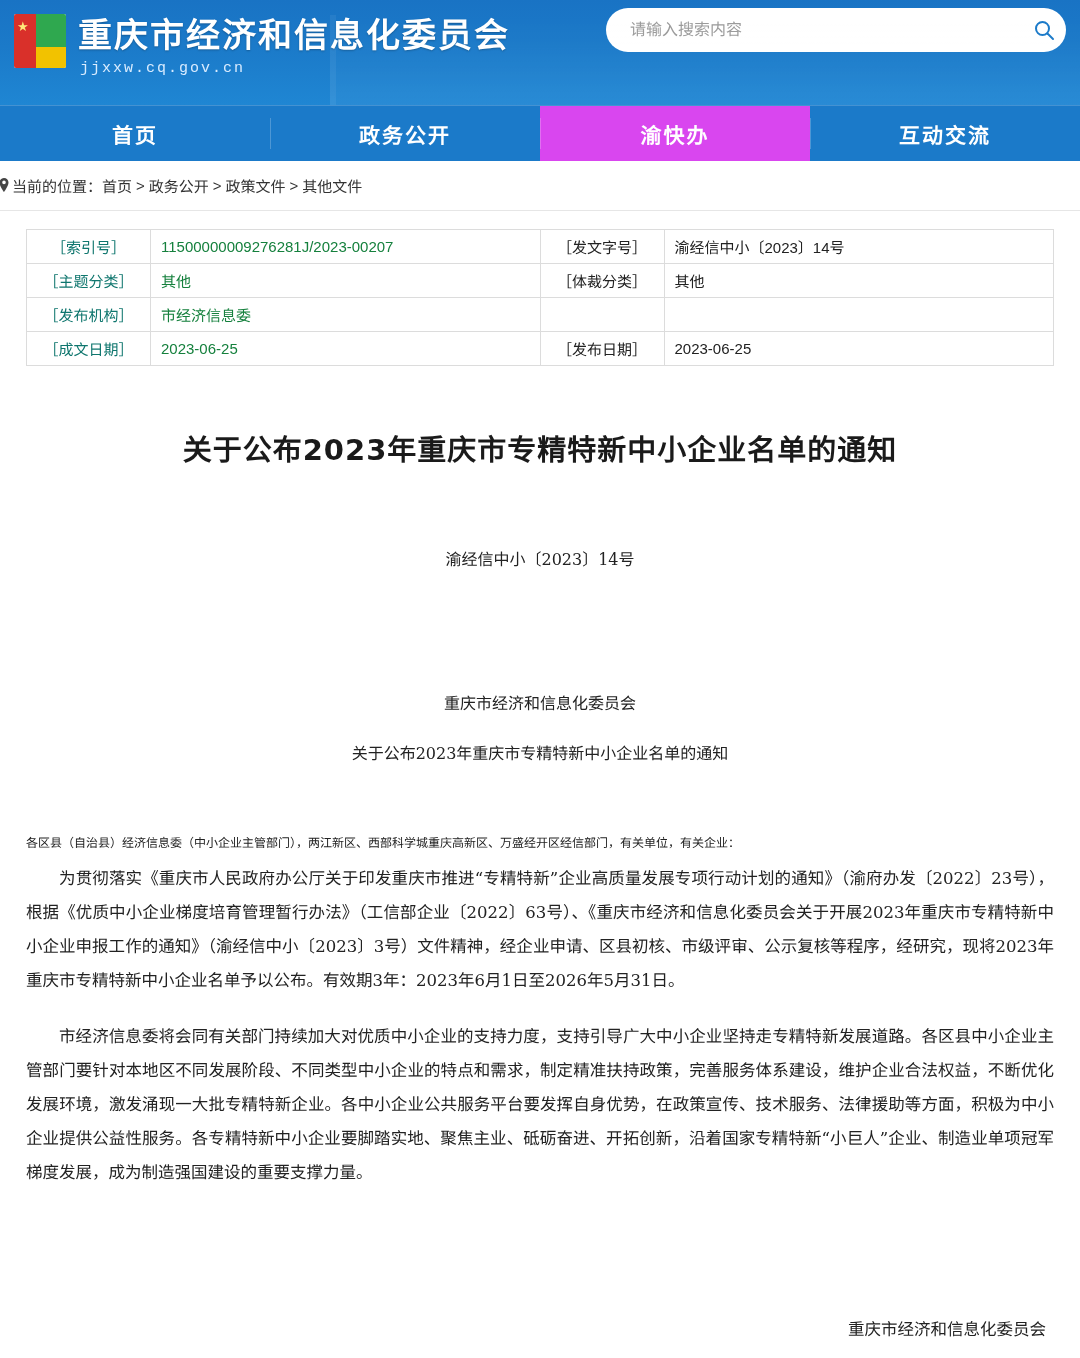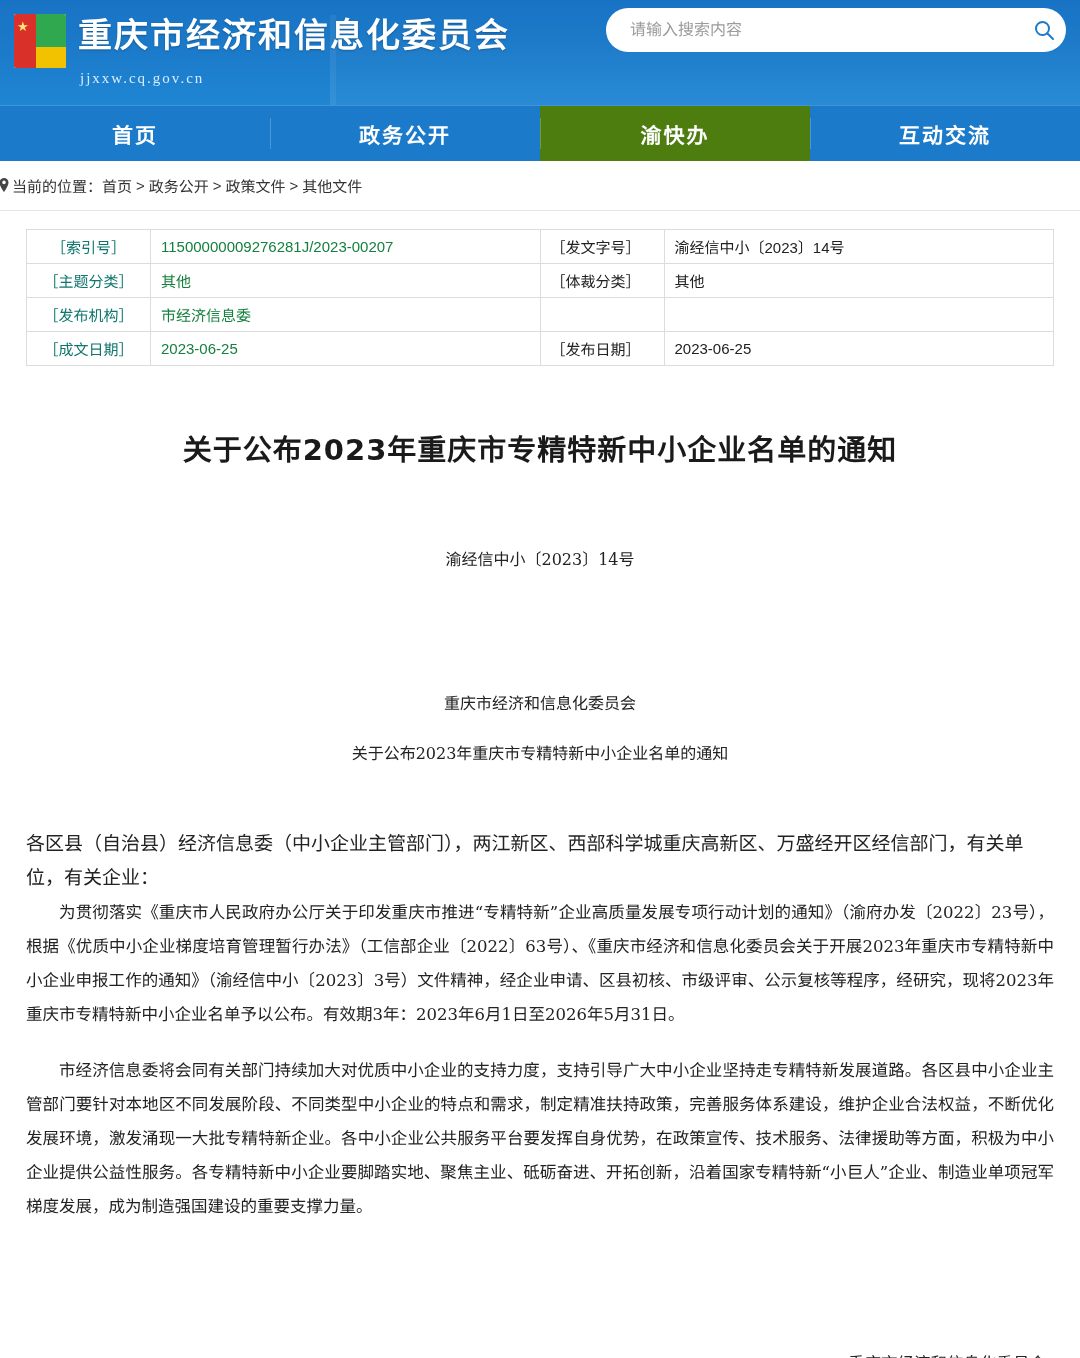--- a/index.html
+++ b/index.html
@@ -43,25 +43,25 @@
   .site-title {
     position: absolute; left: 78px; top: 8px;
     color: #ffffff;
     font-size: 34px;
     font-weight: bold;
     letter-spacing: 2px;
     text-shadow: 0 1px 2px rgba(0,0,0,.25);
     font-family: "DejaVu Sans", "Liberation Sans", sans-serif;
   }
   .site-domain {
-    position: absolute; left: 80px; top: 70px;
+    position: absolute; left: 80px; top: 60px;
     color: #d9ecff;
     font-size: 15px;
     letter-spacing: 2px;
-    font-family: Liberation Serif, serif;
+    font-family: Liberation Mono, monospace;
   }
   .search-box {
     position: absolute; right: 14px; top: 8px;
     width: 460px; height: 44px;
     background: #ffffff;
     border-radius: 22px;
     display: flex; align-items: center;
   }
   .search-input {
     flex: 1;
@@ -96,21 +96,21 @@
     font-weight: bold;
     letter-spacing: 2px;
     cursor: pointer;
     position: relative;
   }
   .nav-item + .nav-item::before {
     content: "";
     position: absolute; left: 0; top: 12px; bottom: 12px;
     width: 1px; background: rgba(255,255,255,.22);
   }
-  .nav-item.active { background: #4d7c0f; }
+  .nav-item.active { background: #d946ef; }
 
   
   .breadcrumb {
     height: 50px;
     display: flex; align-items: center;
     font-size: 15px;
     color: #333;
     padding-left: 4px;
     border-bottom: 1px solid #e6e6e6;
   }
@@ -134,21 +134,21 @@
     vertical-align: middle;
   }
   td.lab {
     width: 124px;
     text-align: center;
     color: #0f766e;
     background: #ffffff;
     white-space: nowrap;
   }
   td.val { color: #15803d; }
-  td.lab2 { width: 124px; white-space: nowrap; }
+  td.lab2 { width: 124px; text-align: center; white-space: nowrap; }
   td.val2 { }
 
   
   .doc { padding: 10px 26px 40px 26px; }
   .doc-title {
     text-align: center;
     font-size: 29px;
     font-weight: bold;
     color: #1a1a1a;
     margin: 44px 0 0 0;
@@ -171,21 +171,21 @@
   }
   .doc-subtitle {
     text-align: center;
     font-size: 16px;
     color: #222;
     margin-top: 26px;
     font-family: "DejaVu Serif", "Liberation Serif", serif;
   }
   .doc-salutation {
     margin-top: 62px;
-    font-size: 19px;
+    font-size: 12px;
     line-height: 34px;
     color: #222;
     font-family: "DejaVu Serif", "Liberation Serif", serif;
   }
   .doc-para {
     margin-top: 2px;
     font-size: 16.5px;
     line-height: 34px;
     color: #222;
     text-align: justify;

